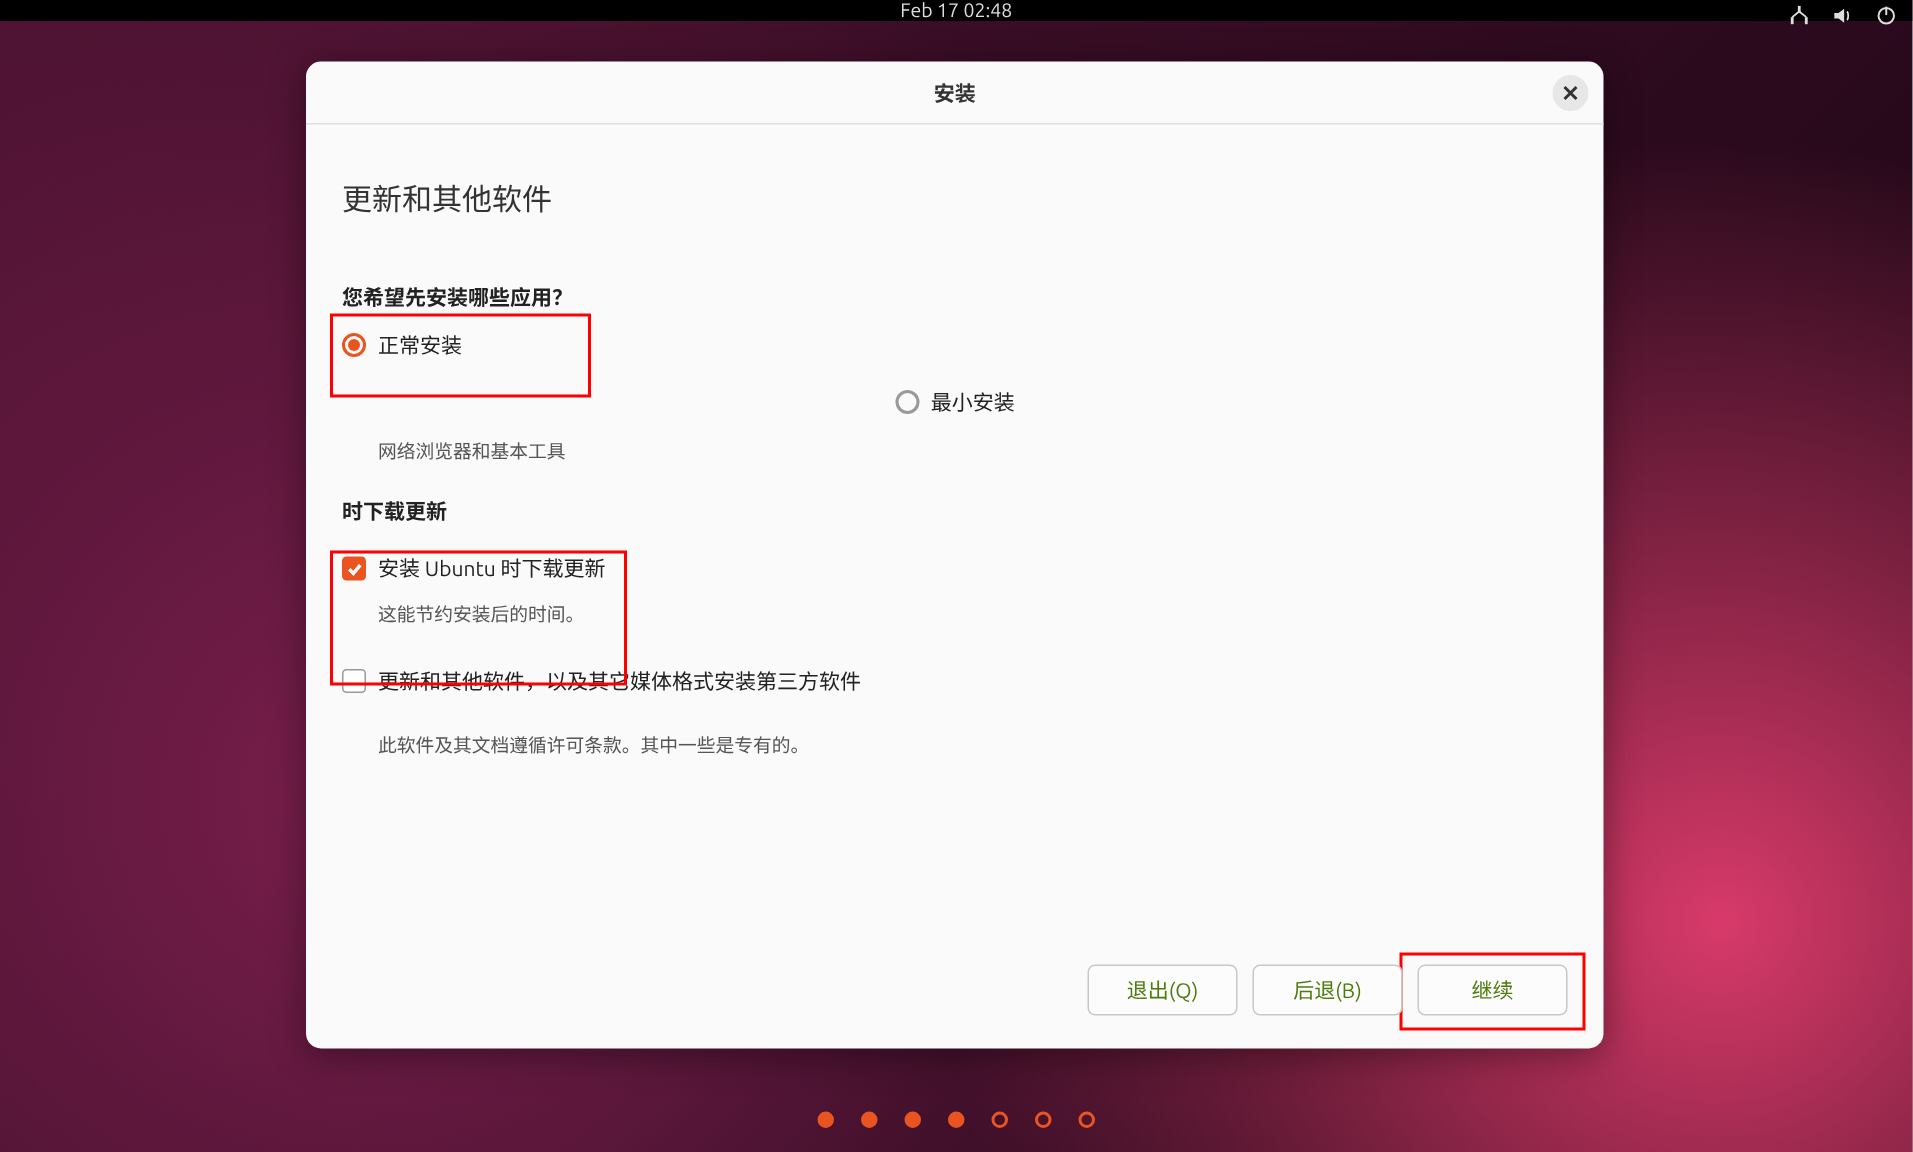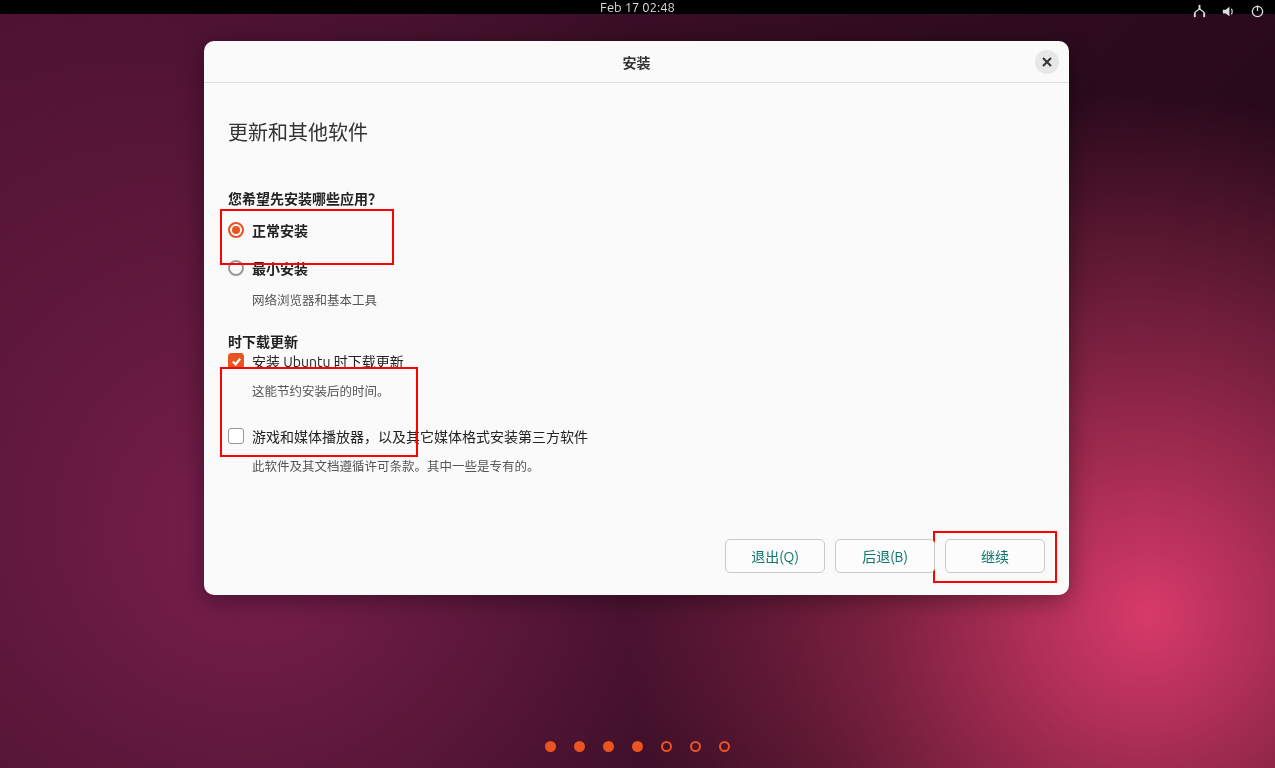--- a/index.html
+++ b/index.html
@@ -15,42 +15,42 @@
     position: absolute; top: 0; left: 0; right: 0; height: 14px;
     background: #000; color: #ddd; font-size: 13px;
     display: flex; align-items: center; justify-content: center;
   }
   .topbar .status-icons {
     position: absolute; right: 10px; top: 0; height: 24px;
     display: flex; align-items: center; gap: 14px;
   }
   .topbar .status-icons svg { width: 15px; height: 15px; fill: #ddd; }
   .window {
-    position: absolute; left: 204px; top: 41px; width: 865px; height: 554px;
+    position: absolute; left: 204px; top: 41px; width: 865px; height: 658px;
     background: #fafafa; border-radius: 10px; box-shadow: 0 4px 24px rgba(0,0,0,.4);
     display: flex; flex-direction: column;
   }
   .titlebar {
     height: 42px; display: flex; align-items: center; justify-content: center;
     border-bottom: 1px solid #e0e0e0; position: relative;
     font-size: 14px; font-weight: 600; color: #333;
   }
   .close-btn {
     position: absolute; right: 10px; top: 9px; width: 24px; height: 24px;
     border-radius: 50%; background: #e7e7e7; display: flex; align-items: center; justify-content: center;
     cursor: pointer;
   }
   .close-btn svg { width: 10px; height: 10px; stroke: #333; stroke-width: 2; }
   .content {
     flex: 1; padding: 34px 24px 20px 24px; position: relative; color: #333;
   }
   h1.page-title { font-size: 20px; font-weight: 400; margin-bottom: 40px; }
   .section-label { font-size: 14px; font-weight: 700; color: #222; }
   .radio-row, .check-row { display: flex; align-items: center; gap: 8px; font-size: 14px; color: #222; }
-  .radio-row { margin-top: 12px; font-weight: bold; }
+  .radio-row { margin-top: 12px; }
   .help-text { font-size: 12.5px; color: #555; margin-left: 24px; margin-top: 12px; }
   .radio {
     width: 16px; height: 16px; border-radius: 50%; border: 2px solid #999;
     display: inline-flex; align-items: center; justify-content: center; flex-shrink: 0;
   }
   .radio.checked { border-color: #e95420; }
   .radio.checked::after { content: ""; width: 8px; height: 8px; border-radius: 50%; background: #e95420; }
   .checkbox {
     width: 16px; height: 16px; border-radius: 3px; border: 1.5px solid #999;
     display: inline-flex; align-items: center; justify-content: center; flex-shrink: 0;
@@ -58,21 +58,21 @@
   }
   .checkbox.checked { background: #e95420; border-color: #e95420; }
   .checkbox.checked svg { width: 11px; height: 11px; stroke: #fff; stroke-width: 2.5; fill: none; }
   .hl { position: absolute; border: 2px solid #ff0000; pointer-events: none; }
   .footer-btns {
     position: absolute; right: 24px; bottom: 22px; display: flex; gap: 10px;
   }
   .btn {
     min-width: 100px; height: 34px; padding: 0 20px;
     border: 1px solid #c8c8c8; border-radius: 5px; background: #fcfcfc;
-    font-size: 14px; color: #0f766e; display: flex; align-items: center; justify-content: center;
+    font-size: 14px; color: #4d7c0f; display: flex; align-items: center; justify-content: center;
     cursor: pointer;
     margin-top: 42px;
   }
   .dots {
     position: absolute; left: 0; right: 0; bottom: 16px; display: flex;
     justify-content: center; gap: 18px;
   }
   .dot { width: 11px; height: 11px; border-radius: 50%; border: 2px solid #e95420; }
   .dot.filled { background: #e95420; }
   .block1 { margin-top: 10px; }
@@ -125,47 +125,47 @@
     <div class="hl" style="left:16px; top:126px; width:174px; height:56px;"></div>
 
     <div class="block1 block-inner">
       <div class="section-label">您希望先安装哪些应用？</div>
       <div class="radio-row">
         <span class="radio checked"></span>
         <span>正常安装</span>
       </div>
     </div>
 
-    <div class="radio-row" style="margin-top:16px;">
+    <div class="radio-row" style="margin-top:16px;justify-content:center;">
       <span class="radio"></span>
       <span>最小安装</span>
     </div>
     <div class="help-text">网络浏览器和基本工具</div>
 
     <div class="hl" style="left:16px; top:284px; width:198px; height:90px;"></div>
 
     <div class="block2 block-inner">
       <div class="section-label">时下载更新</div>
-      <div class="check-row" style="">
+      <div class="check-row" style="margin-top:18px;">
         <span class="checkbox checked">
           <svg viewBox="0 0 12 12">
               <path d="M2 6l3 3 5-6"></path>
             </svg>
         </span>
         <span>安装 Ubuntu 时下载更新</span>
       </div>
       <div class="help-text" style="margin-top:10px;">这能节约安装后的时间。</div>
     </div>
 
     <div class="block3 block-inner">
       <div class="check-row">
         <span class="checkbox"></span>
-        <span>游戏和媒体播放器，以及其它媒体格式安装第三方软件</span>
+        <span>更新和其他软件，以及其它媒体格式安装第三方软件</span>
       </div>
-      <div class="help-text" style="margin-top:10px;">此软件及其文档遵循许可条款。其中一些是专有的。</div>
+      <div class="help-text" style="margin-top:22px;">此软件及其文档遵循许可条款。其中一些是专有的。</div>
     </div>
 
     <div class="hl" style="right:12px; bottom:12px; width:124px; height:52px;"></div>
 
     <div class="footer-btns">
       <div class="btn">退出(Q)</div>
       <div class="btn">后退(B)</div>
       <div class="btn">继续</div>
     </div>
   </div>

